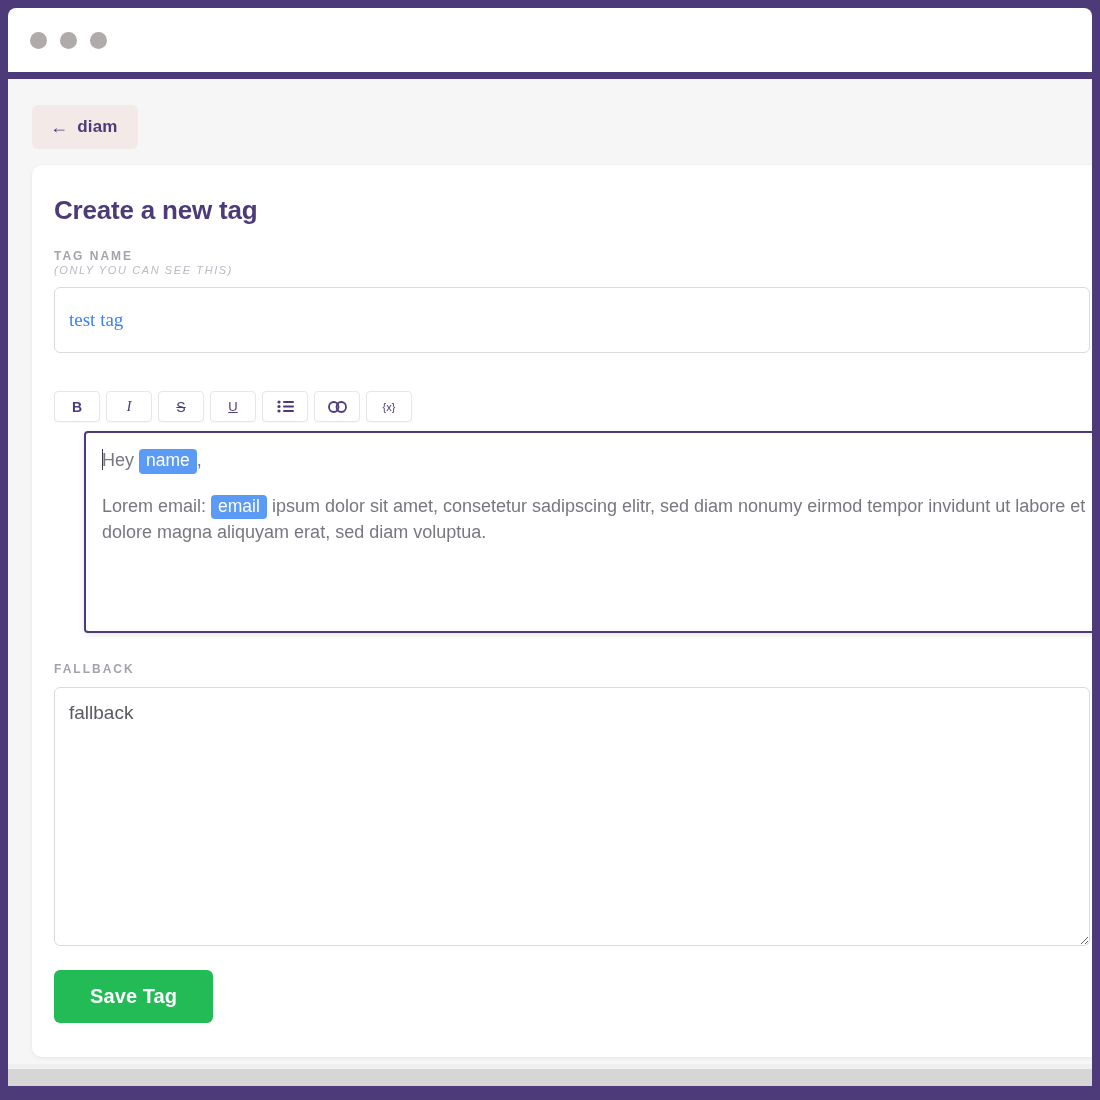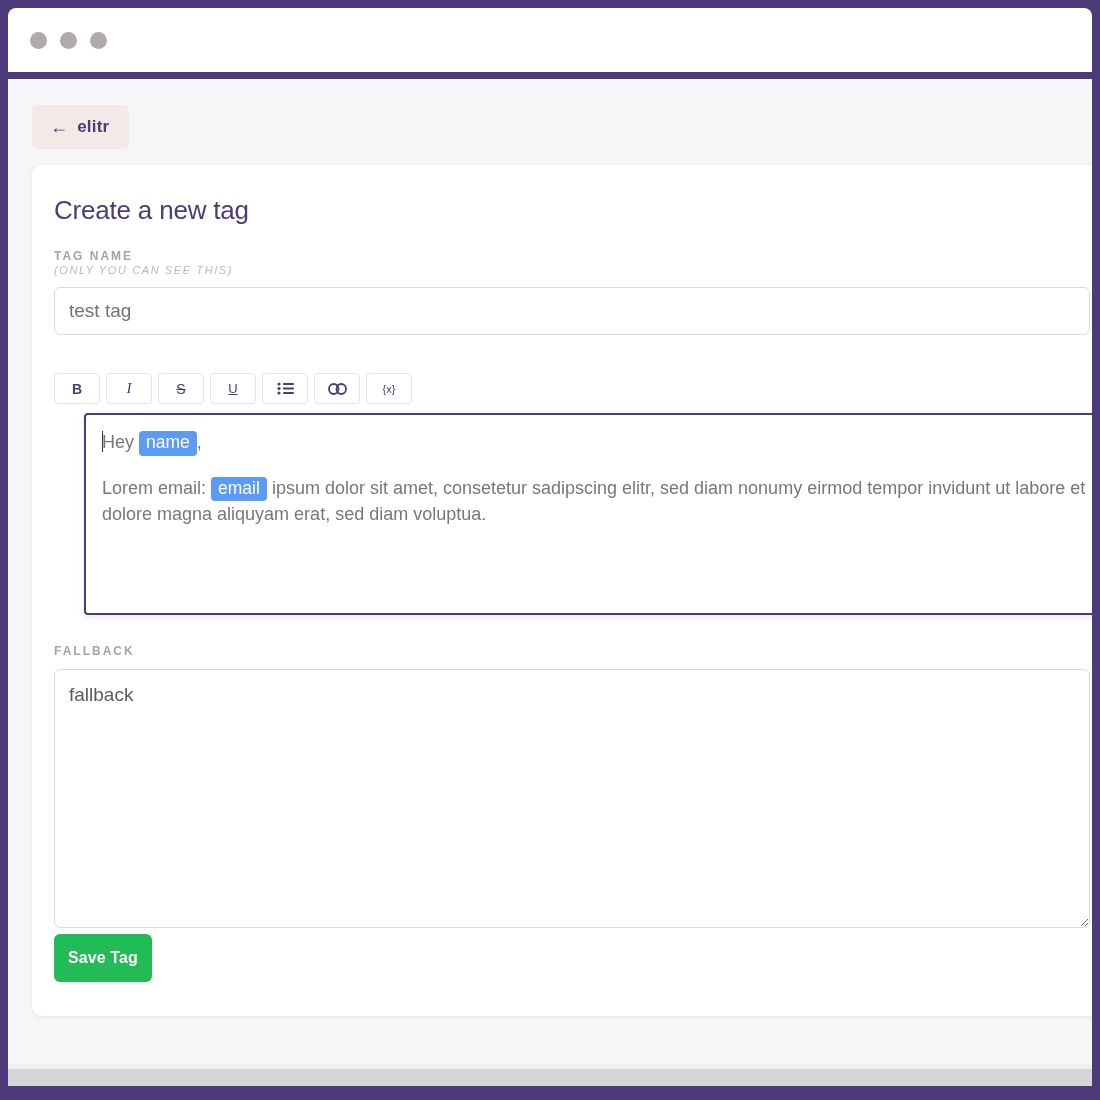--- a/index.html
+++ b/index.html
@@ -90,21 +90,21 @@
     width: 1080px;
     background: #ffffff;
     border-radius: 10px;
     box-shadow: 0 1px 4px rgba(0,0,0,.07);
     padding: 30px 22px 34px 22px;
   }
 
   .card-title {
     color: #4c3b78;
     font-size: 26px;
-    font-weight: normal;
+    font-weight: bold;
     letter-spacing: -0.2px;
     margin: 0 0 22px 0;
   }
 
   .field-label {
     color: #a3a3ab;
     font-size: 12px;
     font-weight: bold;
     letter-spacing: 2px;
     text-transform: uppercase;
@@ -118,27 +118,27 @@
     letter-spacing: 1.6px;
     text-transform: uppercase;
     margin: 0 0 11px 0;
     font-style: italic;
   }
 
   
   .text-input {
     display: block;
     width: 1036px;
-    height: 48px;
+    height: 66px;
     border: 1px solid #dadade;
     border-radius: 6px;
     padding: 0 14px;
     font-size: 19px;
-    color: #737373;
-    font-family: Liberation Sans, sans-serif;
+    color: #3b82f6;
+    font-family: Liberation Serif, serif;
     background: #fff;
     outline: none;
   }
   .text-input::placeholder { color: #5a5a62; }
 
   .spacer-lg { height: 28px; }
   .spacer-sm { height: 10px; }
 
   
   .toolbar {
@@ -221,29 +221,29 @@
     color: #5a5a62;
     font-family: "Liberation Sans", sans-serif;
     resize: vertical;
     outline: none;
     background: #fff;
   }
   .fallback-area::placeholder { color: #5a5a62; }
 
   
   .save-btn {
-    margin-top: 6px;
+    margin-top: 24px;
     background: #22bb55;
     border: none;
     border-radius: 6px;
     color: #ffffff;
-    font-size: 16px;
+    font-size: 20px;
     font-weight: bold;
     font-family: "Liberation Sans", sans-serif;
-    padding: 15px 14px;
+    padding: 15px 36px;
     cursor: pointer;
     letter-spacing: .1px;
   }
 
   
   .hscroll {
     position: absolute;
     left: 8px;
     bottom: 14px;
     width: 1084px;
@@ -268,21 +268,21 @@
     <span class="dot"></span>
     <span class="dot"></span>
   </div>
 
   <div class="viewport">
     <div class="page-inner">
 
       <div class="back-row">
         <button class="back-btn">
           <span class="back-arrow">←</span>
-          <span>elitr</span>
+          <span>diam</span>
         </button>
       </div>
 
       <div class="card">
 
         <h1 class="card-title">Create a new tag</h1>
 
         <p class="field-label">TAG NAME</p>
         <p class="field-sublabel">(ONLY YOU CAN SEE THIS)</p>
 

